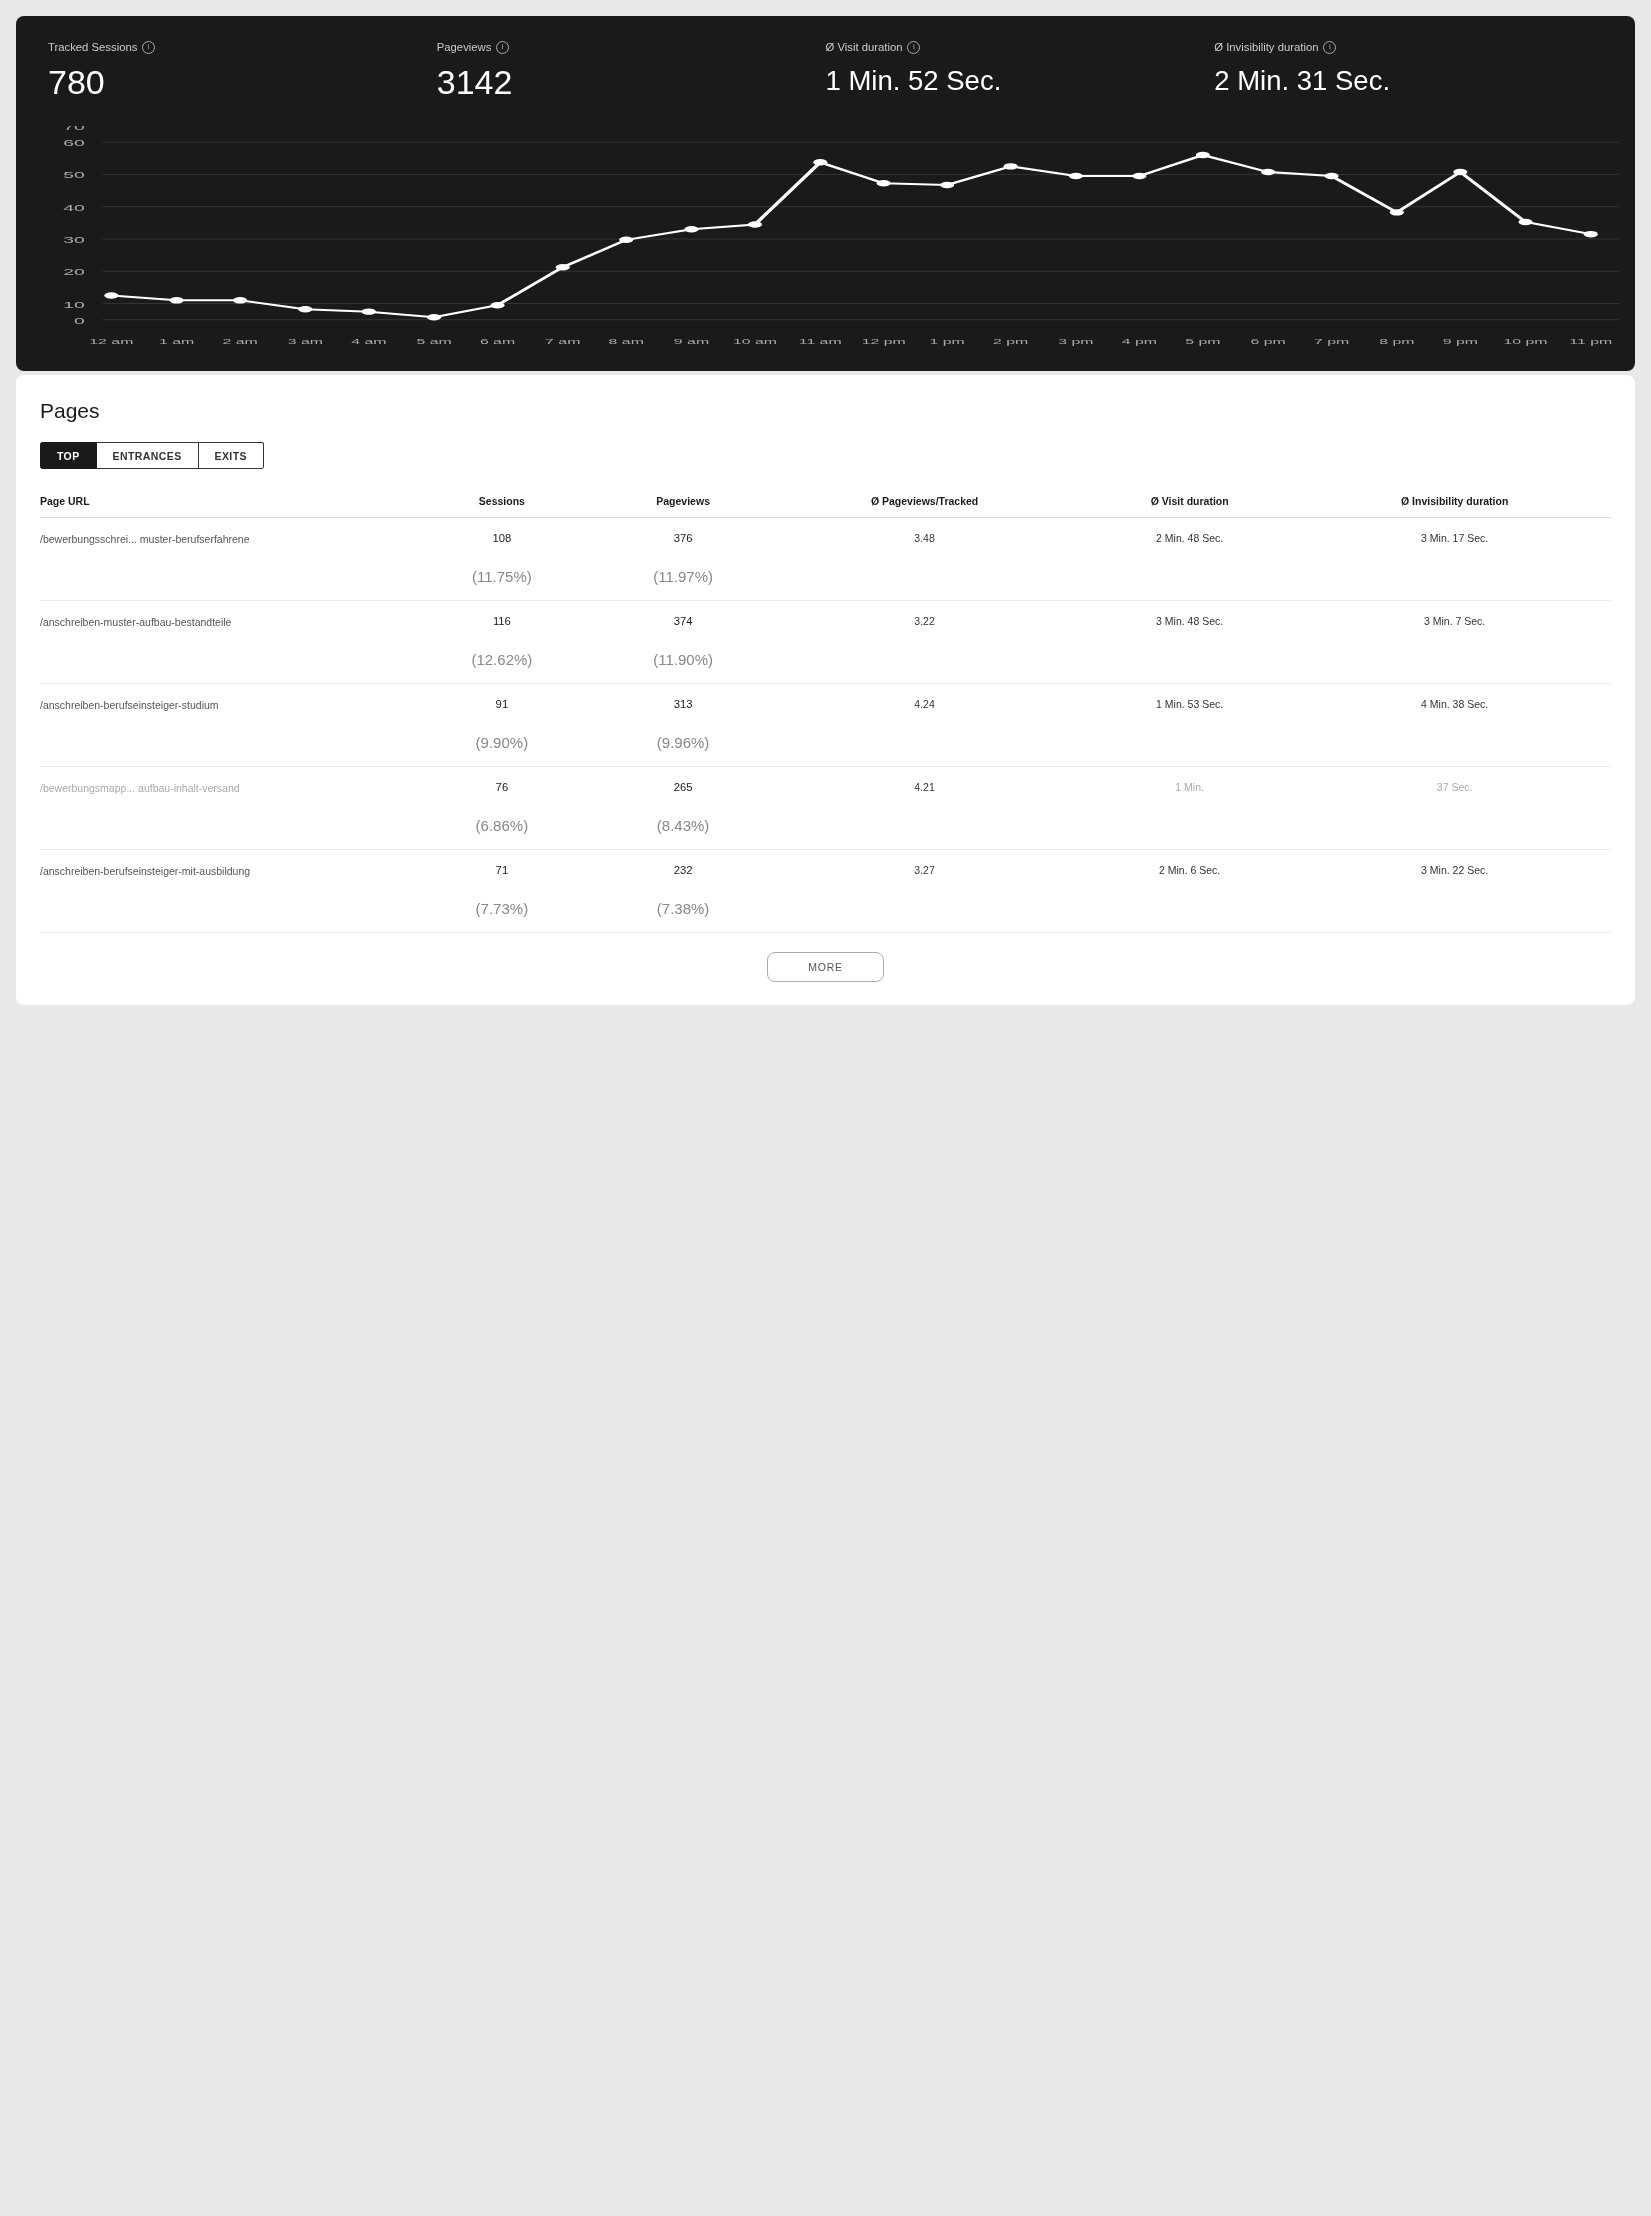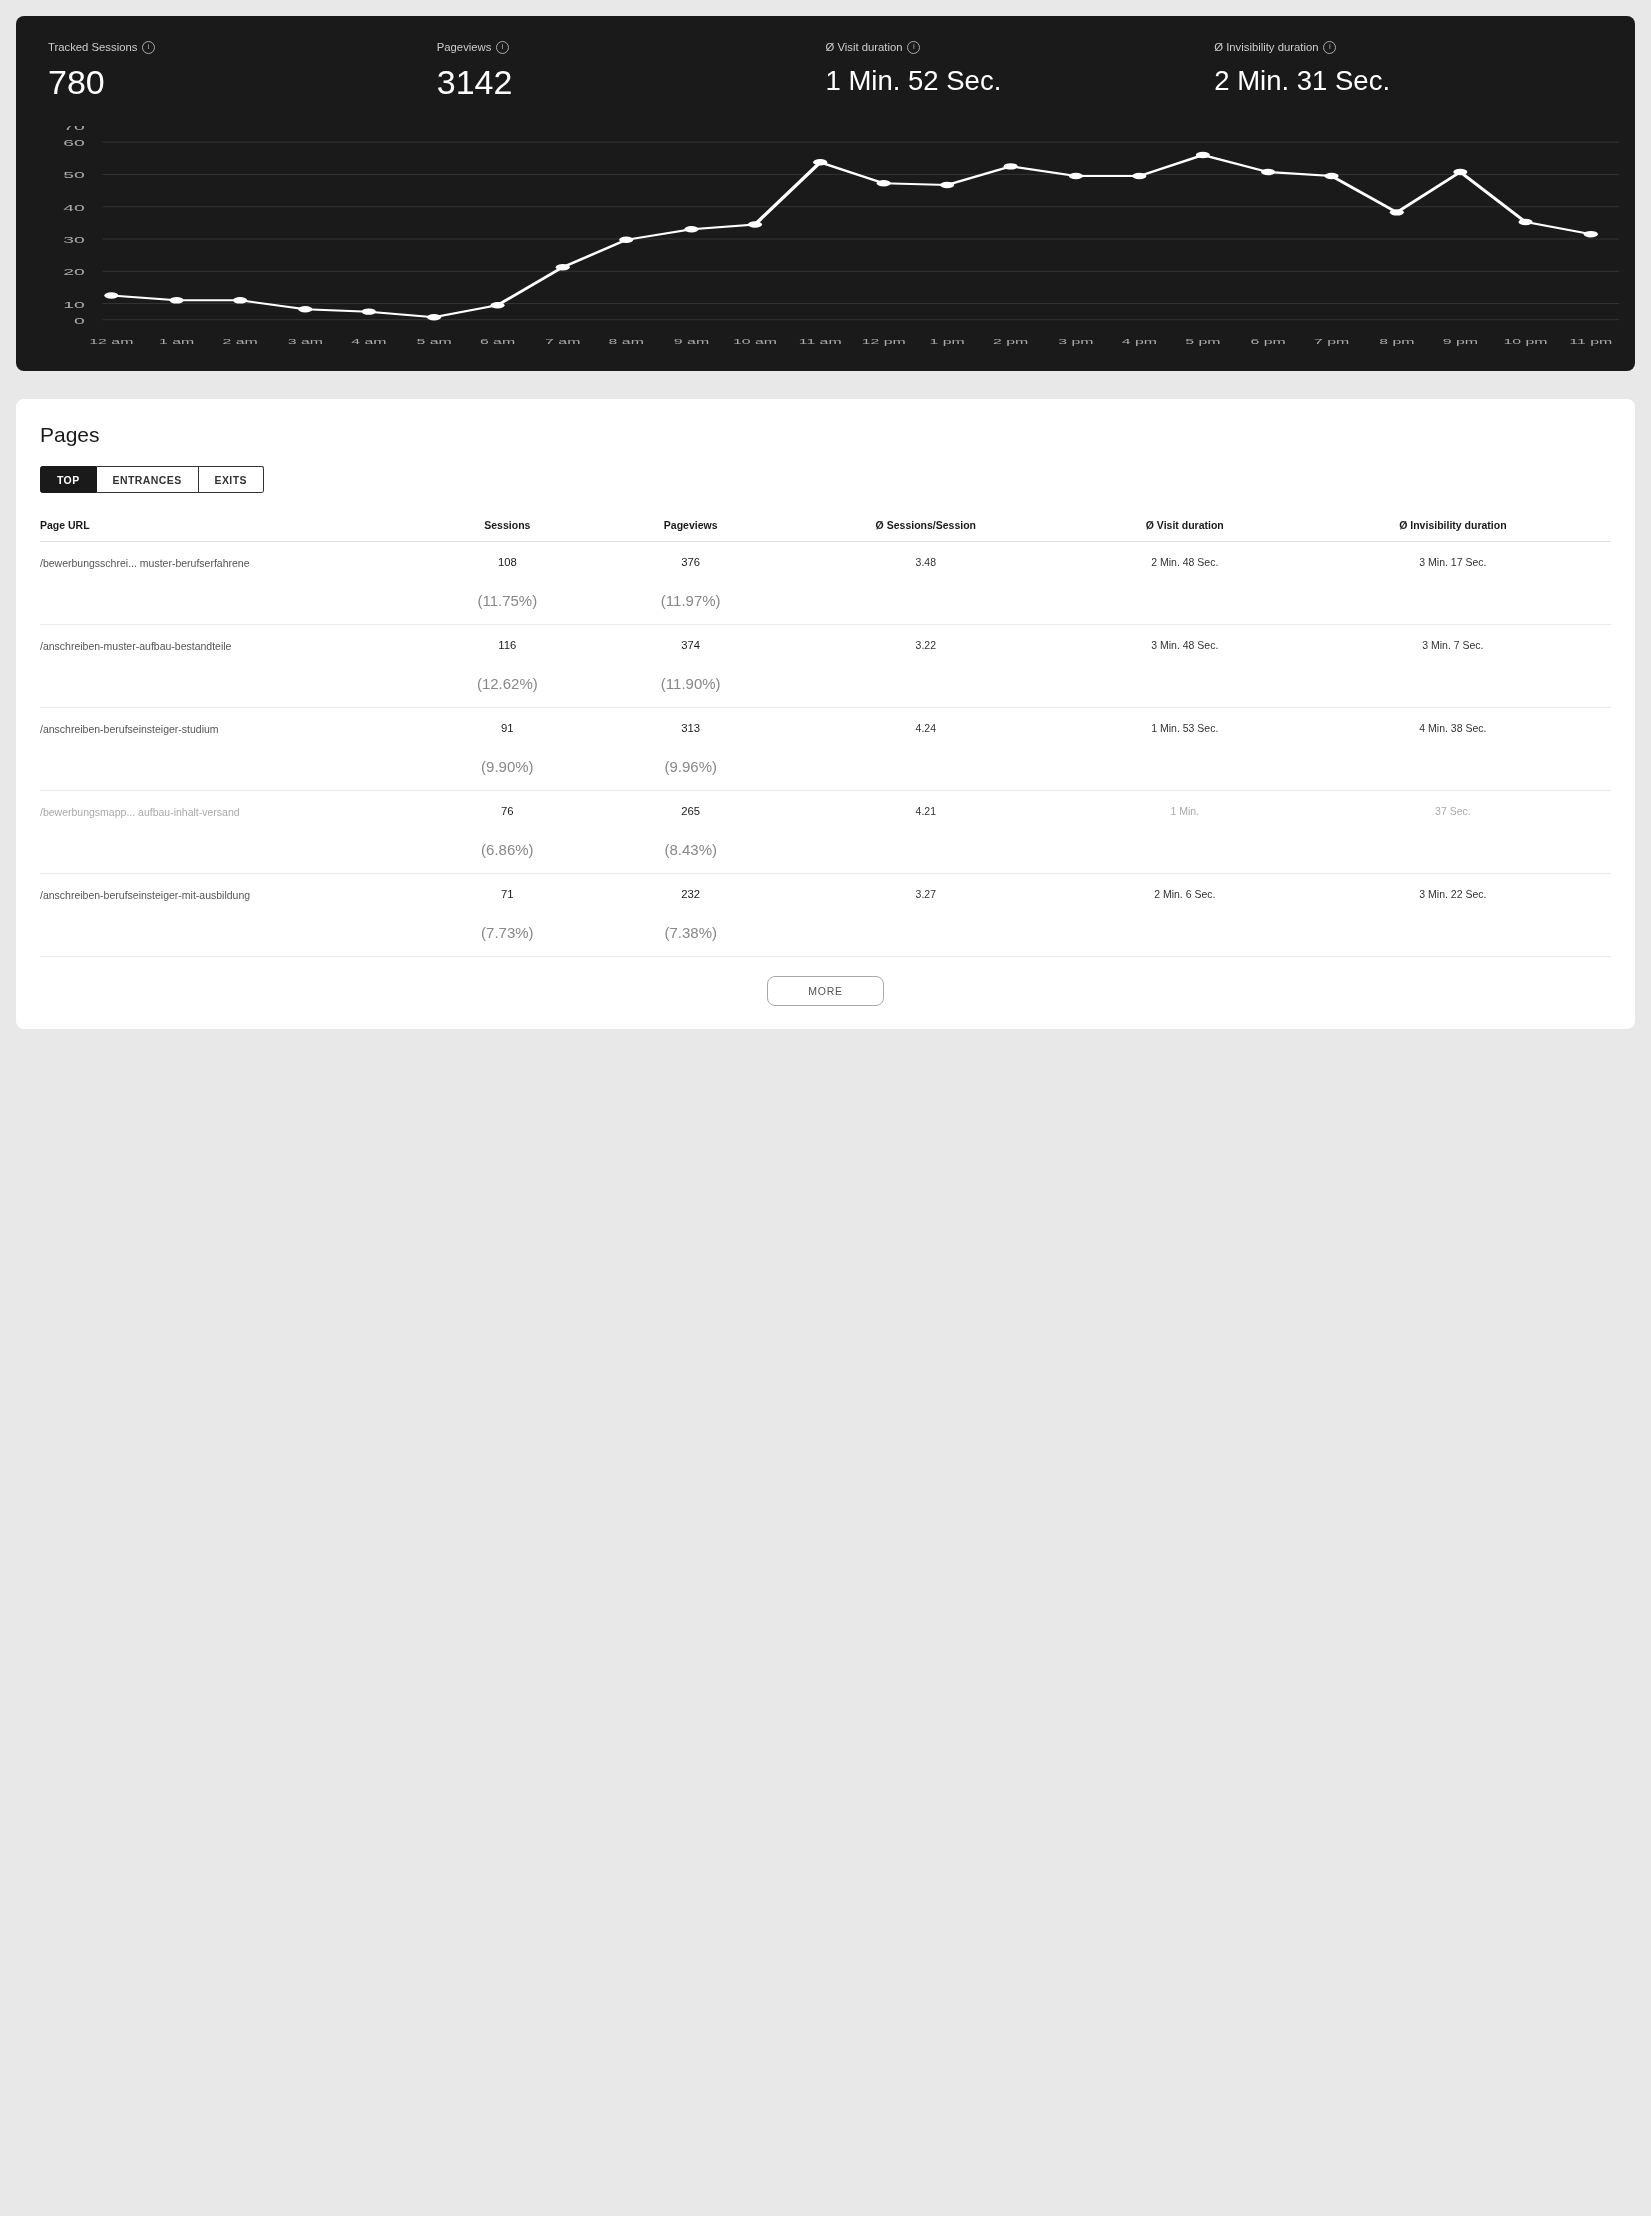--- a/index.html
+++ b/index.html
@@ -7,21 +7,21 @@
       background: #e8e8e8;
       font-family: -apple-system, BlinkMacSystemFont, 'Segoe UI', Arial, sans-serif;
       padding: 16px;
     }
 
     
     .top-card {
       background: #1a1a1a;
       border-radius: 8px;
       padding: 0;
-      margin-bottom: 28px;
+      margin-bottom: 4px;
       overflow: hidden;
     }
 
     .metrics-row {
       display: flex;
       padding: 24px 32px 16px 32px;
       gap: 0;
     }
 
     .metric-item {
@@ -354,21 +354,21 @@
     <button class="tab-btn">ENTRANCES</button>
     <button class="tab-btn">EXITS</button>
   </div>
 
   <table class="data-table">
     <thead>
       <tr>
         <th>Page URL</th>
         <th>Sessions</th>
         <th>Pageviews</th>
-        <th>Ø Sessions/Session</th>
+        <th>Ø Pageviews/Tracked</th>
         <th>Ø Visit duration</th>
         <th>Ø Invisibility duration</th>
       </tr>
     </thead>
     <tbody id="table-body">
     <tr>
       <td>
         <span class="url-text">/bewerbungsschrei... muster-berufserfahrene</span>
       </td>
       <td>

